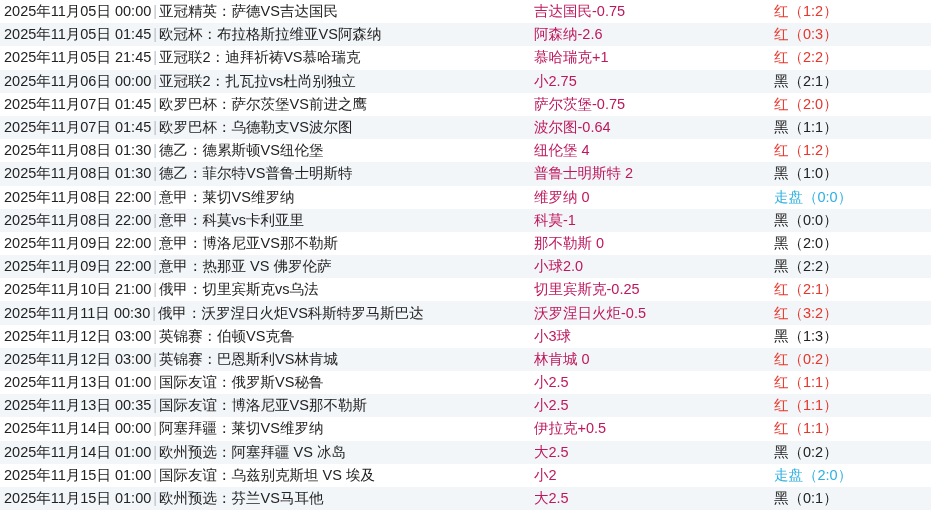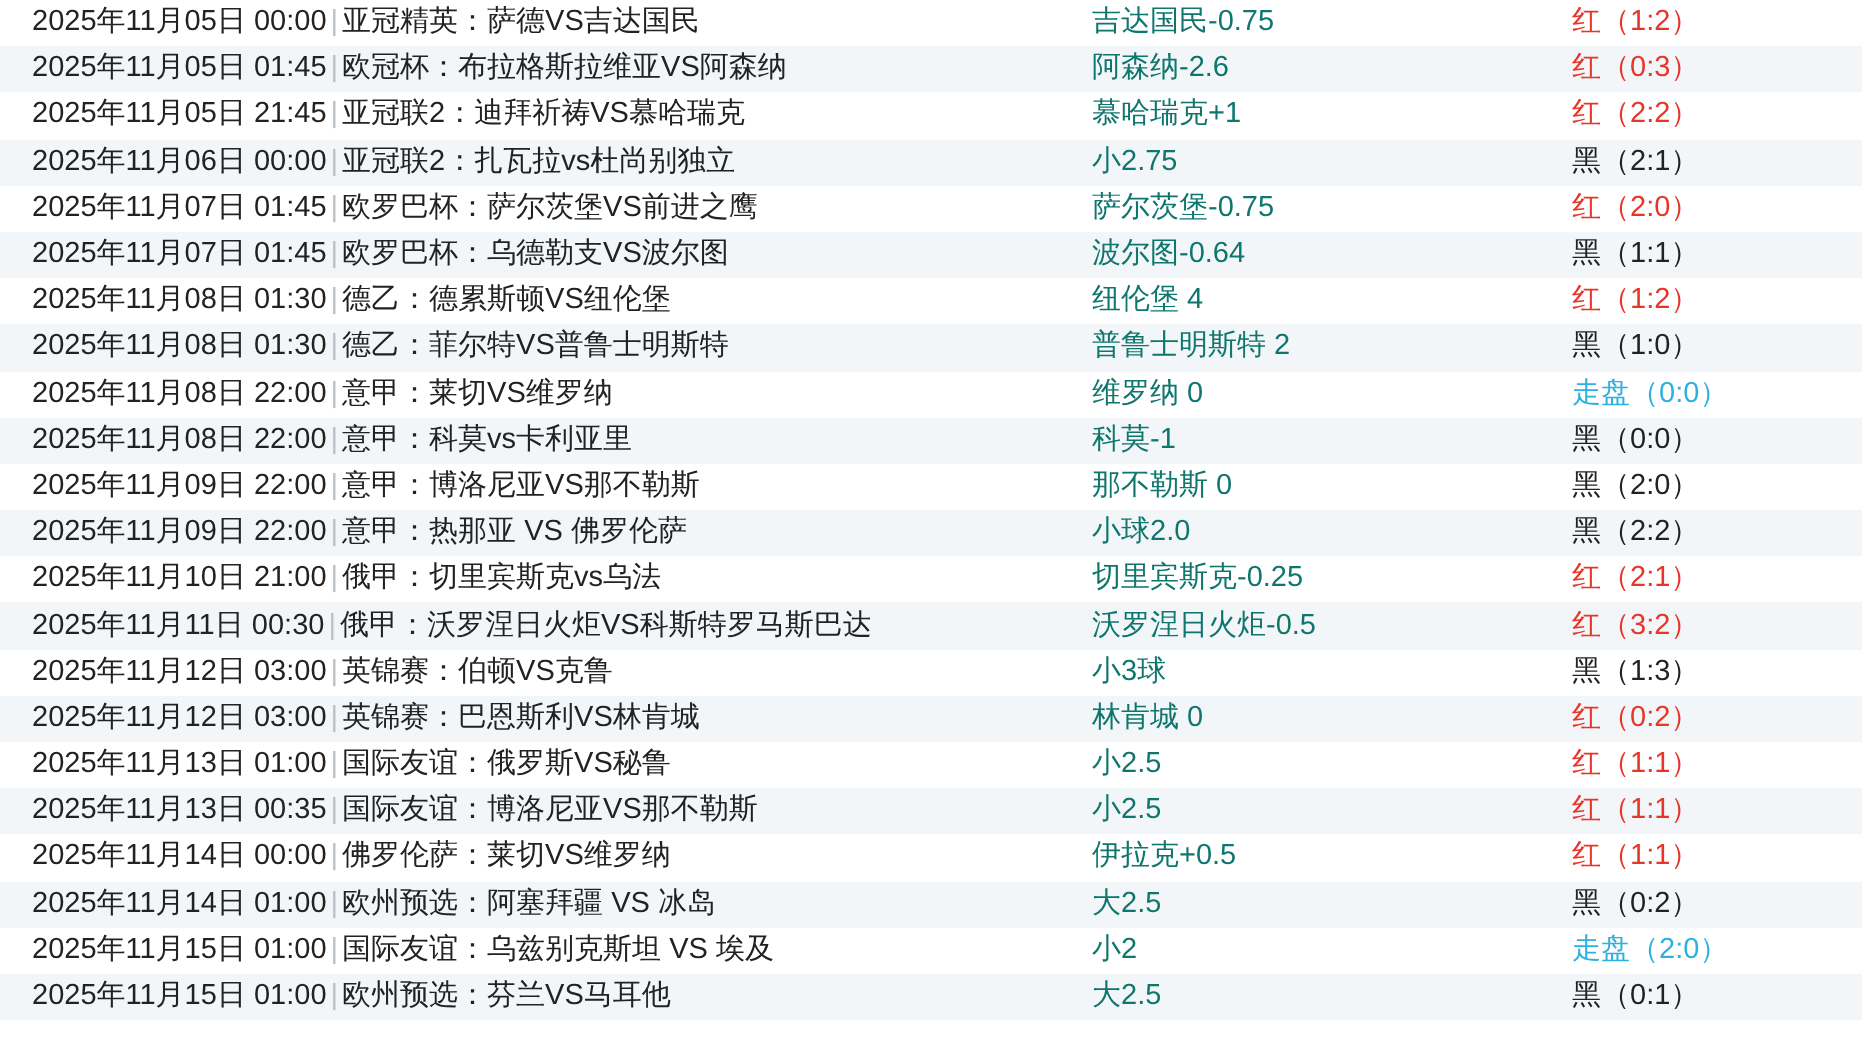--- a/index.html
+++ b/index.html
@@ -28,26 +28,26 @@
   .cell {
     font-size: 14.5px;
     line-height: 23px;
     padding: 0;
     vertical-align: middle;
     white-space: nowrap;
     overflow: hidden;
   }
   .c-match {
     width: 530px;
-    padding-left: 16px;
+    padding-left: 4px;
     color: #222222;
   }
   .c-pick {
     width: 240px;
-    color: #0f766e;
+    color: #be185d;
   }
   .c-result {
     width: 157px;
     padding-right: 4px;
     text-align: left;
   }
   .res-red   { color: #e8352a; }
   .res-black { color: #222222; }
   .res-blue  { color: #2eb0e0; }
   .sep {
@@ -144,21 +144,21 @@
         <td class="cell c-match"><span>2025年11月13日</span><span> </span><span>01:00</span><span class="sep">|</span><span>国际友谊：</span><span>俄罗斯VS秘鲁</span></td>
         <td class="cell c-pick">小2.5</td>
         <td class="cell c-result res-red">红（1:1）</td>
       </tr>
       <tr class="row alt">
         <td class="cell c-match"><span>2025年11月13日</span><span> </span><span>00:35</span><span class="sep">|</span><span>国际友谊：</span><span>博洛尼亚VS那不勒斯</span></td>
         <td class="cell c-pick">小2.5</td>
         <td class="cell c-result res-red">红（1:1）</td>
       </tr>
       <tr class="row">
-        <td class="cell c-match"><span>2025年11月14日</span><span> </span><span>00:00</span><span class="sep">|</span><span>佛罗伦萨：</span><span>莱切VS维罗纳</span></td>
+        <td class="cell c-match"><span>2025年11月14日</span><span> </span><span>00:00</span><span class="sep">|</span><span>阿塞拜疆：</span><span>莱切VS维罗纳</span></td>
         <td class="cell c-pick">伊拉克+0.5</td>
         <td class="cell c-result res-red">红（1:1）</td>
       </tr>
       <tr class="row alt">
         <td class="cell c-match"><span>2025年11月14日</span><span> </span><span>01:00</span><span class="sep">|</span><span>欧州预选：</span><span>阿塞拜疆 VS 冰岛</span></td>
         <td class="cell c-pick">大2.5</td>
         <td class="cell c-result res-black">黑（0:2）</td>
       </tr>
       <tr class="row">
         <td class="cell c-match"><span>2025年11月15日</span><span> </span><span>01:00</span><span class="sep">|</span><span>国际友谊：</span><span>乌兹别克斯坦 VS 埃及</span></td>

